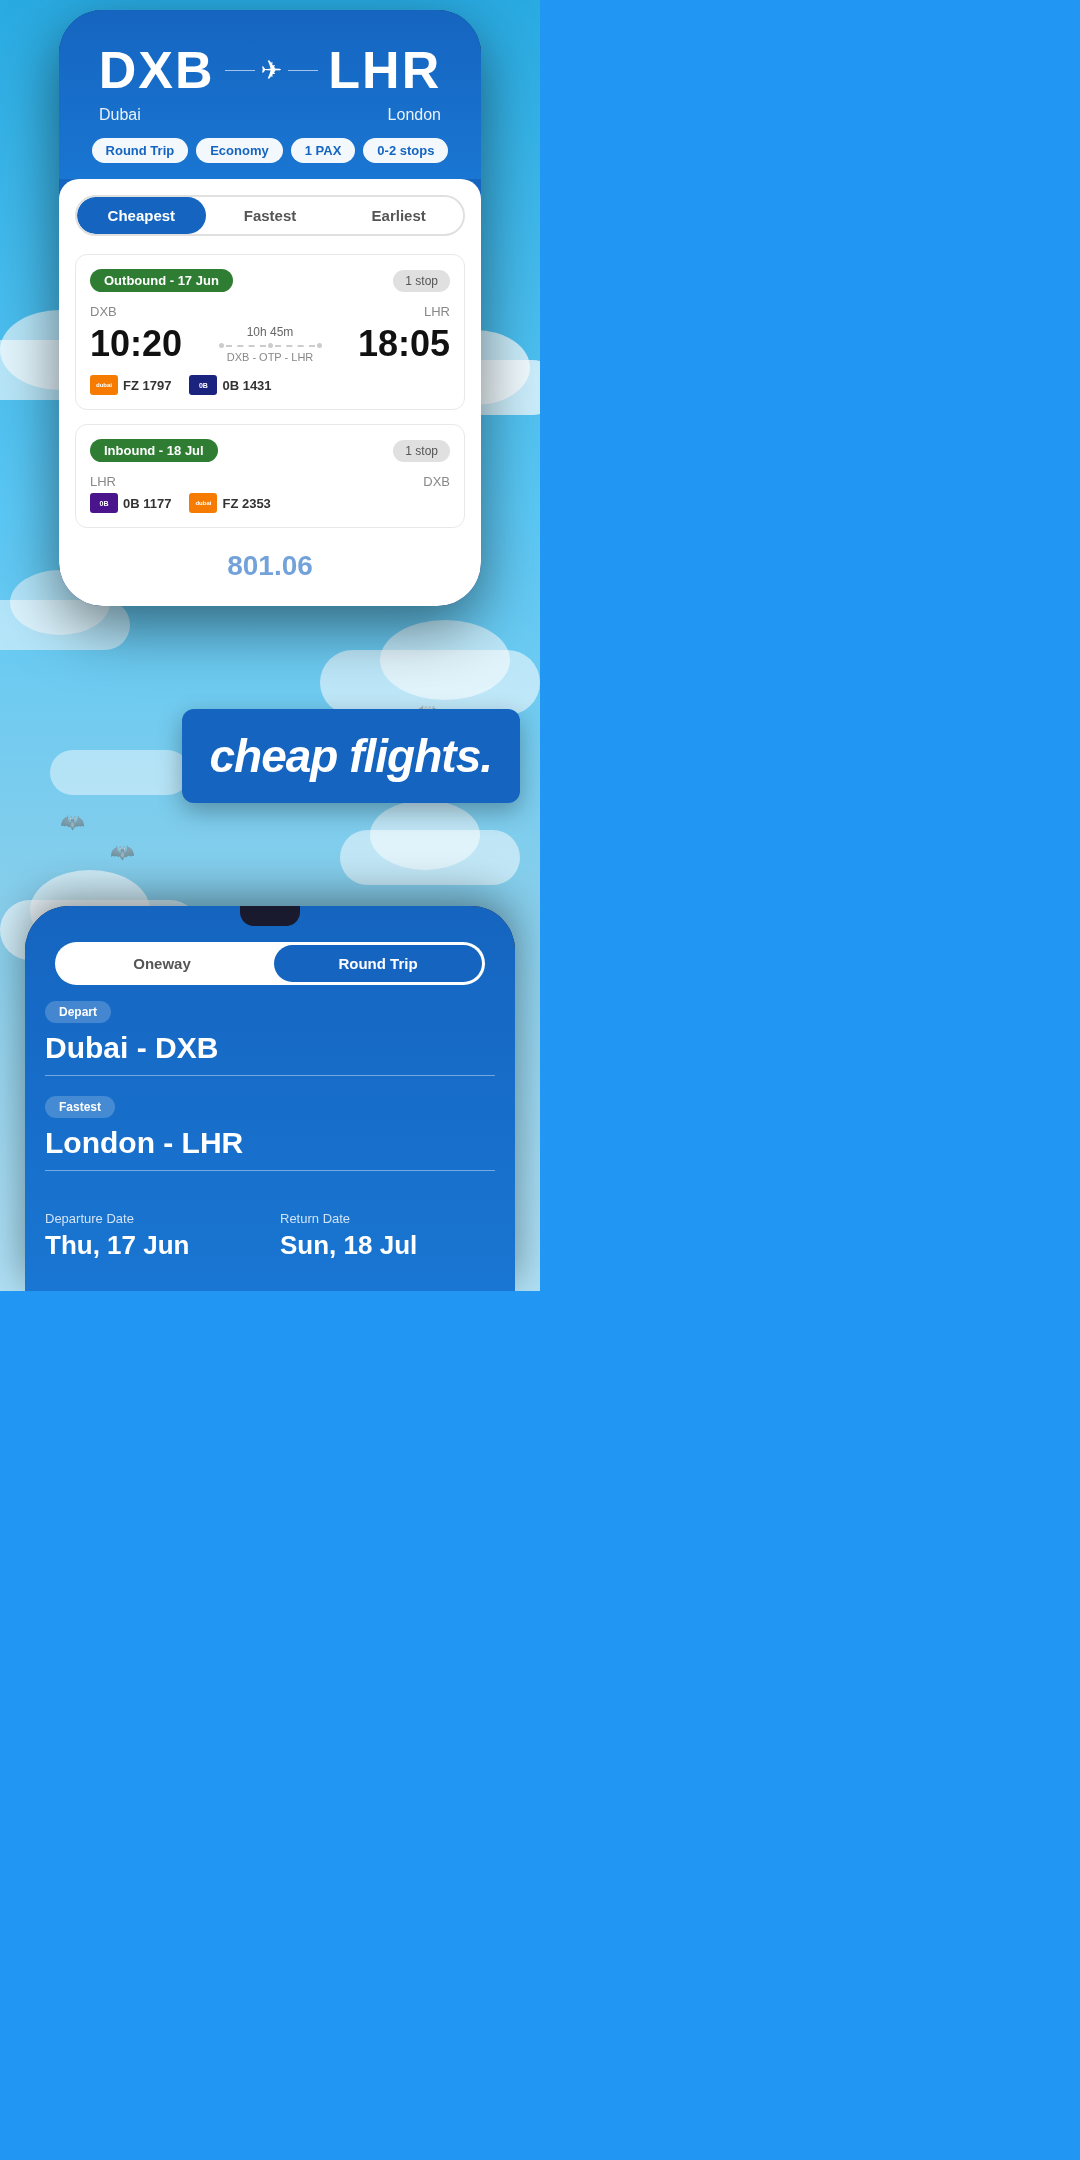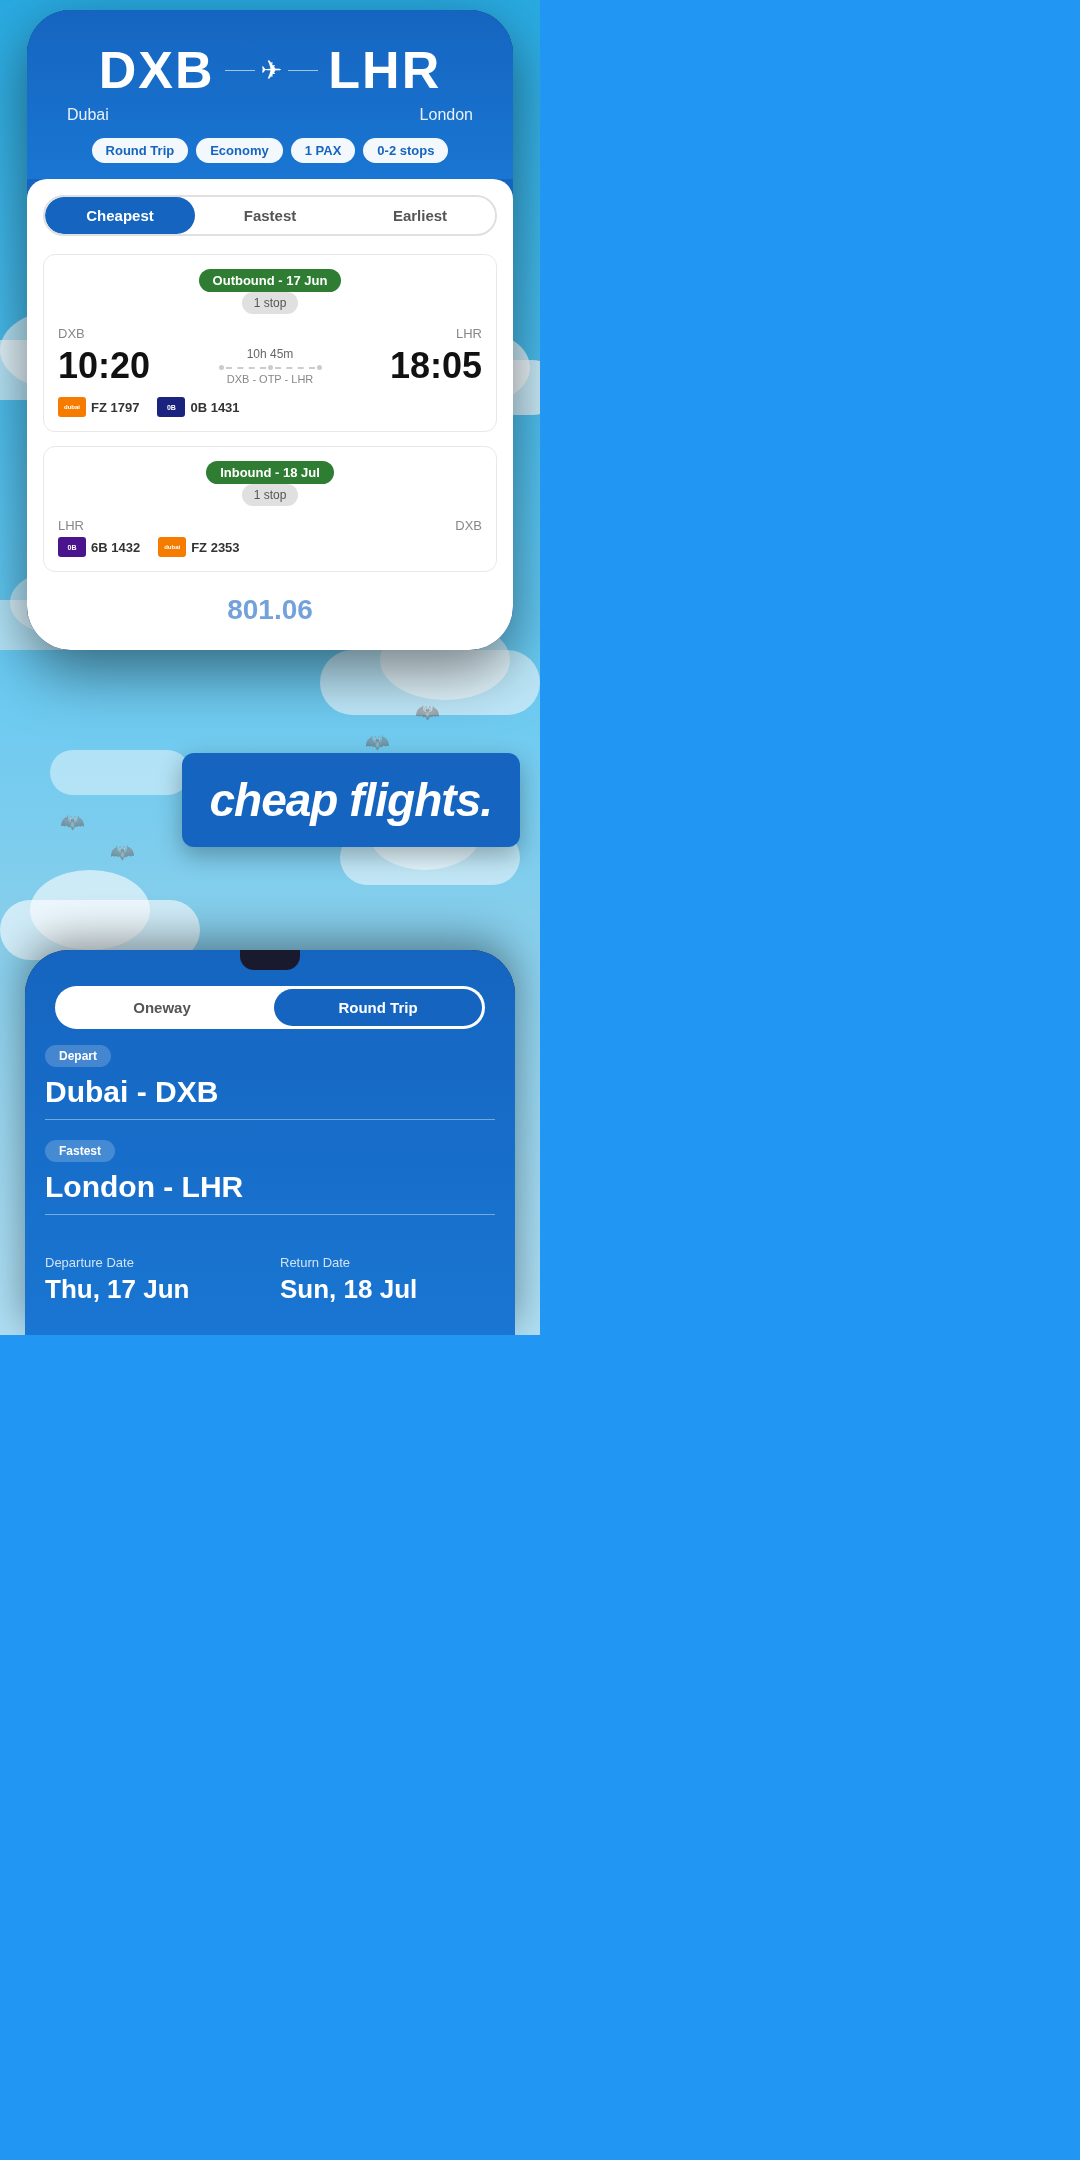--- a/index.html
+++ b/index.html
@@ -20,21 +20,21 @@
       top: 0; left: 0; right: 0; bottom: 0;
       background: linear-gradient(180deg, #29abe2 0%, #5bc8f5 40%, #87ceeb 70%, #b0e0f5 100%);
       z-index: 0;
     }
 
     
     .phone-mockup-1 {
       position: relative;
       z-index: 10;
       margin: 0 auto;
-      width: 486px;
+      width: 422px;
       background: #1a1a2e;
       border-radius: 44px;
       padding: 0;
       box-shadow: 0 20px 60px rgba(0,0,0,0.5);
       overflow: hidden;
     }
 
     .phone-screen-1 {
       background: #1565c0;
       border-radius: 40px;
@@ -133,21 +133,20 @@
       border-radius: 12px;
       padding: 14px;
       margin-bottom: 14px;
     }
 
     .segment-header {
       display: flex;
       justify-content: space-between;
       align-items: center;
       margin-bottom: 12px;
-      flex-direction: column;
     }
 
     .segment-label {
       background: #2e7d32;
       color: white;
       border-radius: 16px;
       padding: 4px 14px;
       font-size: 13px;
       font-weight: 600;
     }
@@ -537,21 +536,21 @@
             <span class="segment-label">Inbound - 18 Jul</span>
             <span class="stop-badge">1 stop</span>
           </div>
           <div class="airports-row">
             <span>LHR</span>
             <span>DXB</span>
           </div>
           <div class="airlines-row">
             <div class="airline-badge">
               <span class="airline-logo logo-purple">0B</span>
-              <span>6B 1432</span>
+              <span>0B 1177</span>
             </div>
             <div class="airline-badge">
               <span class="airline-logo logo-orange" style="font-size:6px;padding:2px;">dubai</span>
               <span>FZ 2353</span>
             </div>
           </div>
         </div>
 
         <div class="price-peek">
           <span>801.06</span>

